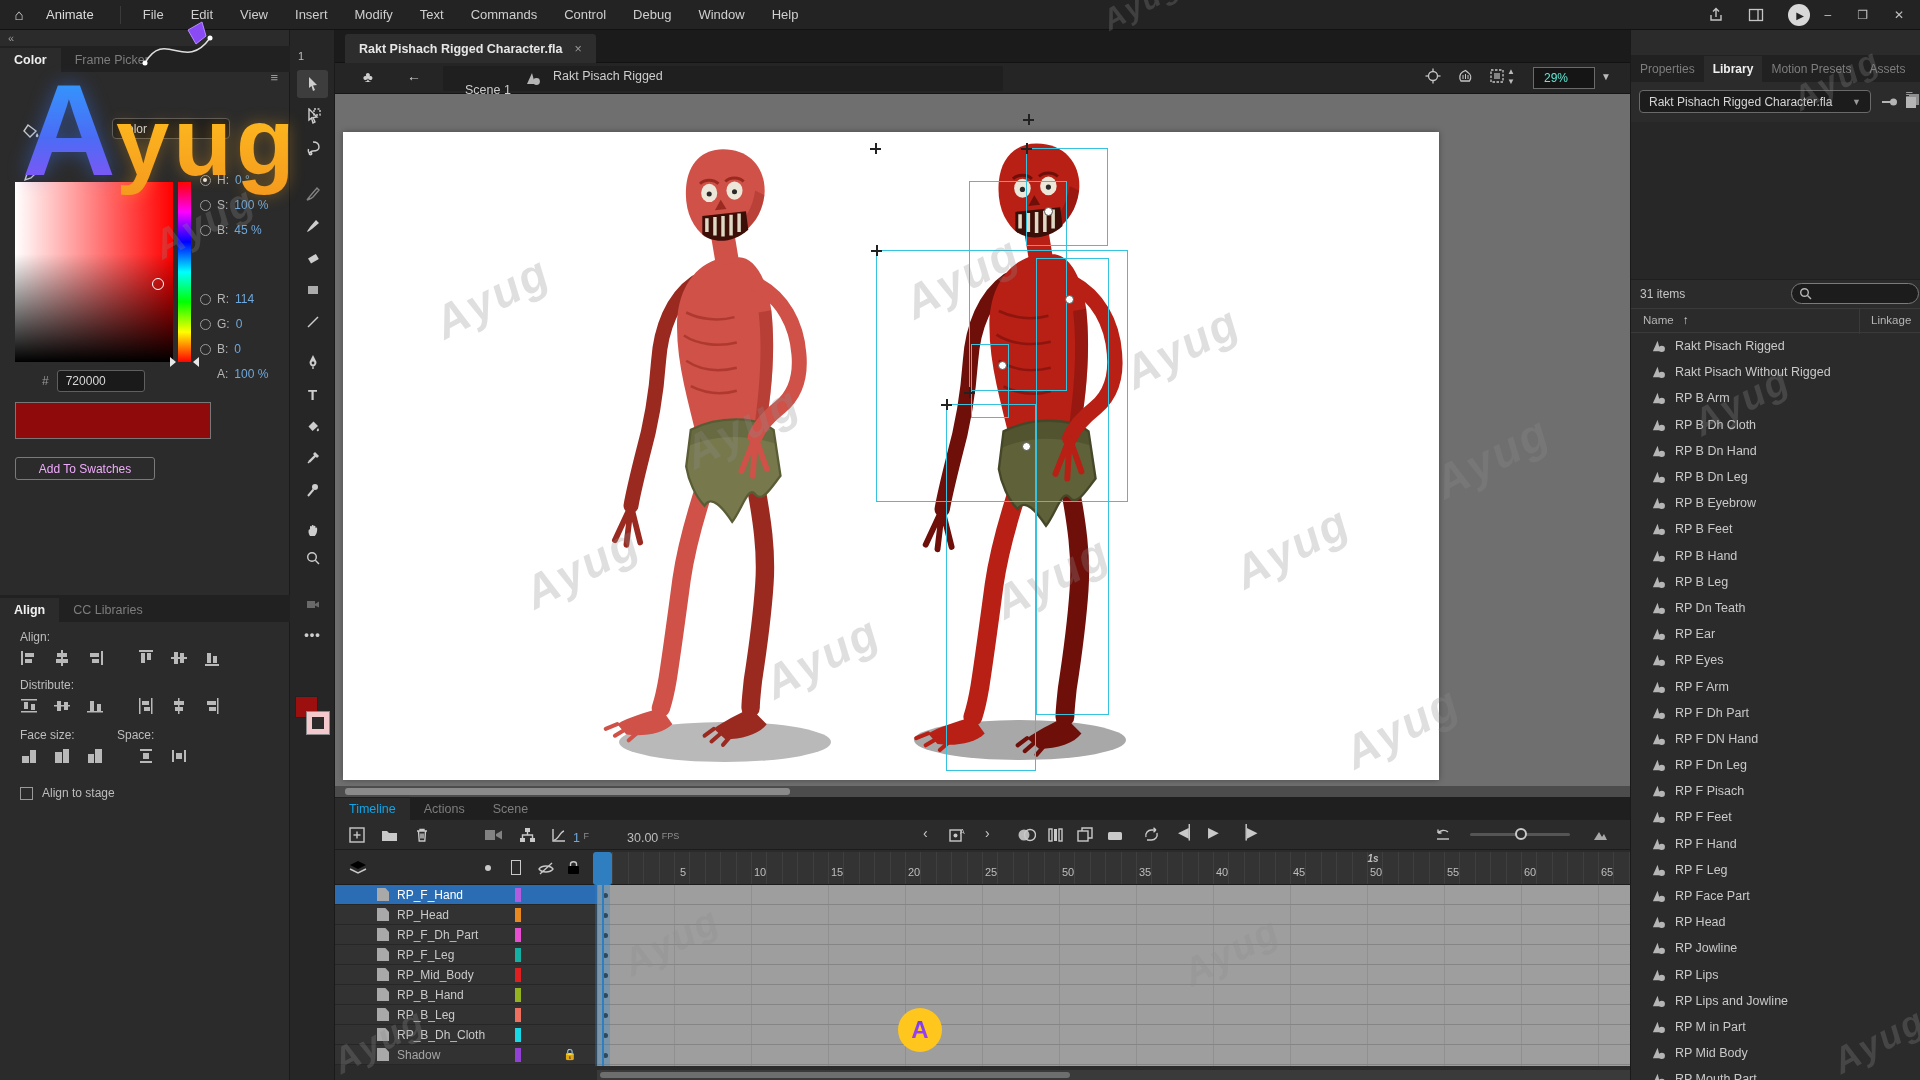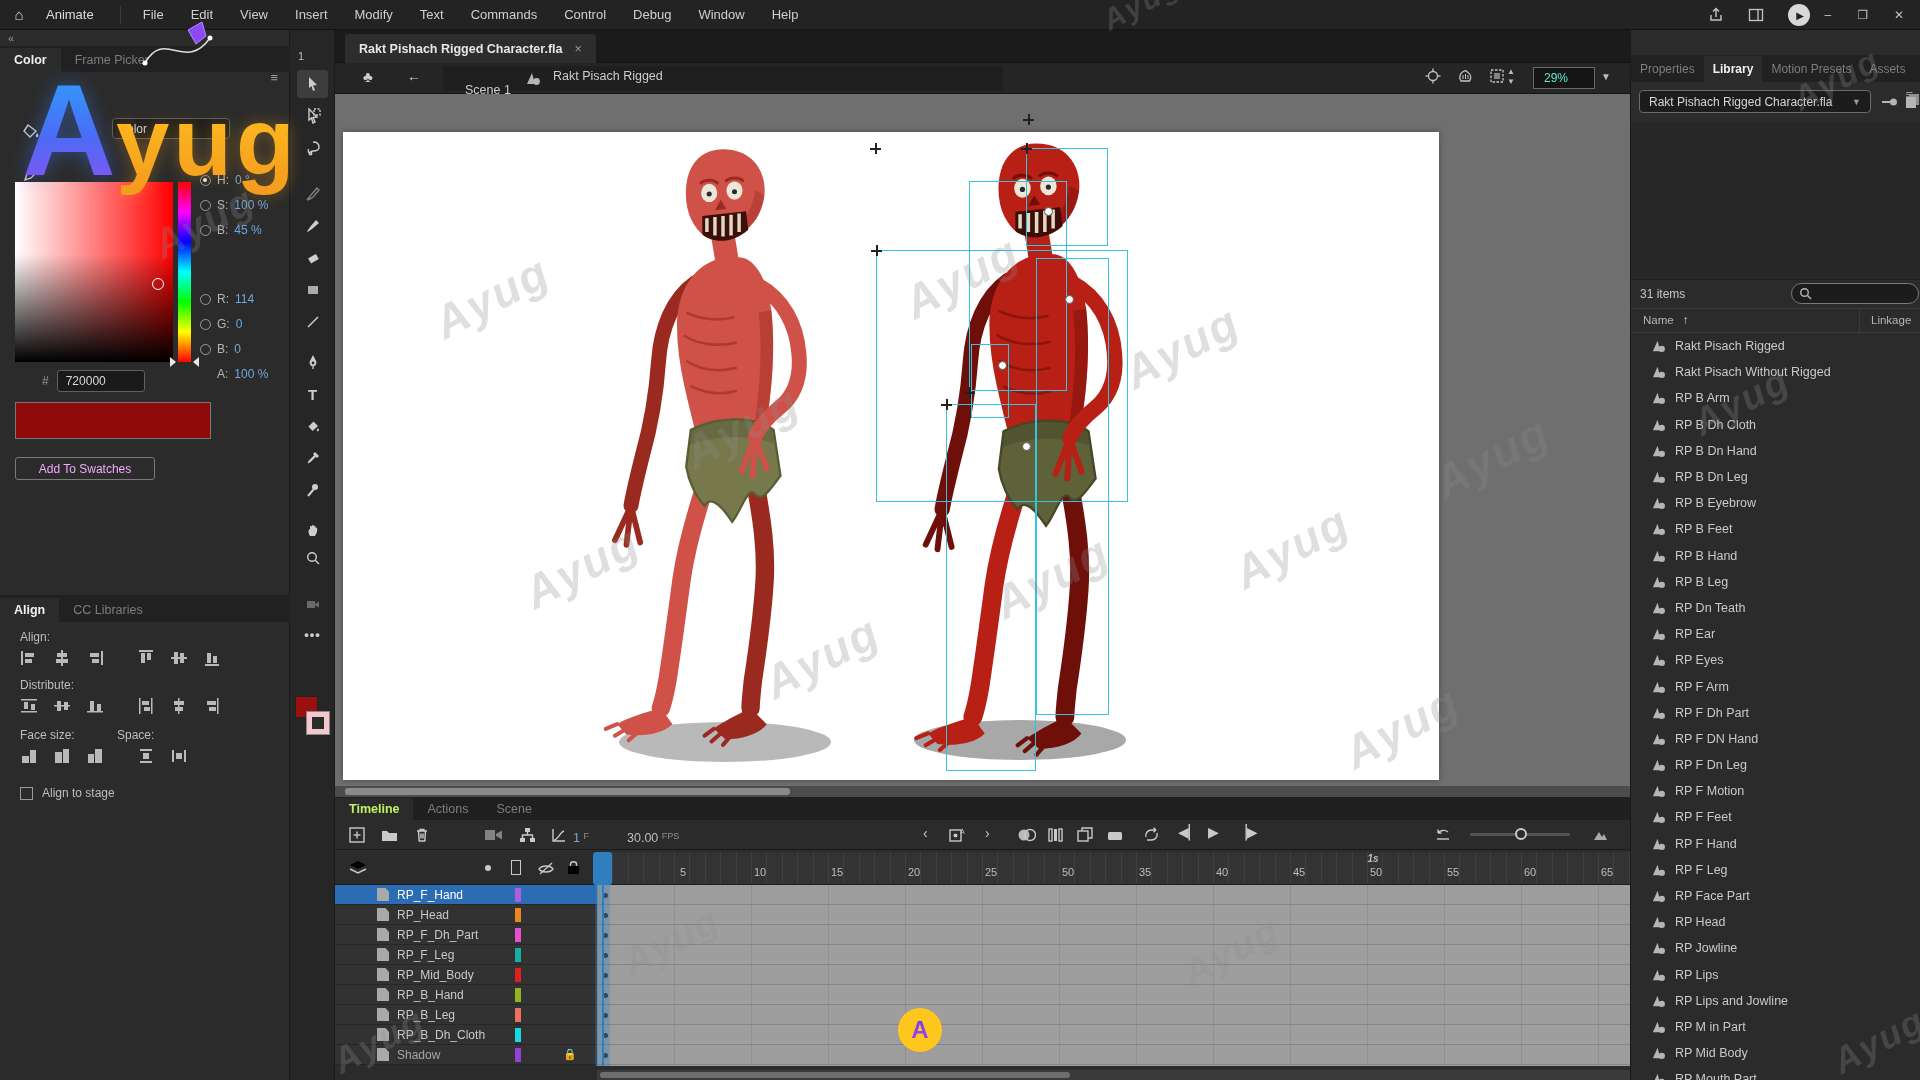--- a/index.html
+++ b/index.html
@@ -91,21 +91,21 @@
   .sel-rect { position:absolute; border:1px solid #35c3e0; }
   .xcross { position:absolute; width:11px; height:11px; }
   .xcross::before { content:""; position:absolute; left:5px; top:0; width:1.5px; height:11px; background:#222; }
   .xcross::after { content:""; position:absolute; left:0; top:5px; width:11px; height:1.5px; background:#222; }
   .oring { position:absolute; width:9px; height:9px; border-radius:50%; background:#fff; border:1.5px solid #555; }
 
   
   .tl { position:absolute; left:335px; top:797px; width:1295px; height:283px; background:#2b2b2b; }
   .tltabs { position:absolute; left:0; top:0; width:1295px; height:23px; background:#1f1f1f; display:flex; font-size:12.5px; align-items:flex-end; }
   .tltab { padding:4px 14px; color:#7d7d7d; }
-  .tltab.on { background:#2b2b2b; color:#bef264; font-weight:bold; }
+  .tltab.on { background:#2b2b2b; color:#0ea5e9; font-weight:normal; }
   .tlbar { position:absolute; left:0; top:23px; width:1295px; height:30px; background:#2b2b2b; border-bottom:1px solid #1c1c1c; }
   .tlbar .ic { position:absolute; top:5px; color:#c9c9c9; font-size:14px; }
   .tlbar svg { stroke:#c9c9c9; fill:none; stroke-width:1.4; }
   .tlbar svg .f { fill:#c9c9c9; stroke:none; }
   .fps { position:absolute; left:292px; top:11px; color:#bdbdbd; font-size:12.5px; }
   .fpsu { font-size:9px; color:#8f8f8f; vertical-align:top; }
   .curfr { position:absolute; left:238px; top:11px; font-size:12.5px; color:#6ea8dc; }
   .curfru { font-size:9px; color:#8f8f8f; vertical-align:top; }
 
   .lhdr { position:absolute; left:0; top:55px; width:262px; height:33px; background:#2b2b2b; border-bottom:1px solid #1c1c1c; }
@@ -962,21 +962,21 @@
             <path d="M2,13 L7,2 L10,13 Z" fill="#b5b5b5"></path>
             <circle cx="11.5" cy="10.5" r="3.4" fill="#b5b5b5"></circle>
           </svg>
           <span>RP F Dn Leg</span>
         </div>
       <div class="librow">
           <svg width="15" height="14" viewBox="0 0 16 15">
             <path d="M2,13 L7,2 L10,13 Z" fill="#b5b5b5"></path>
             <circle cx="11.5" cy="10.5" r="3.4" fill="#b5b5b5"></circle>
           </svg>
-          <span>RP F Motion</span>
+          <span>RP F Pisach</span>
         </div>
       <div class="librow">
           <svg width="15" height="14" viewBox="0 0 16 15">
             <path d="M2,13 L7,2 L10,13 Z" fill="#b5b5b5"></path>
             <circle cx="11.5" cy="10.5" r="3.4" fill="#b5b5b5"></circle>
           </svg>
           <span>RP F Feet</span>
         </div>
       <div class="librow">
           <svg width="15" height="14" viewBox="0 0 16 15">

